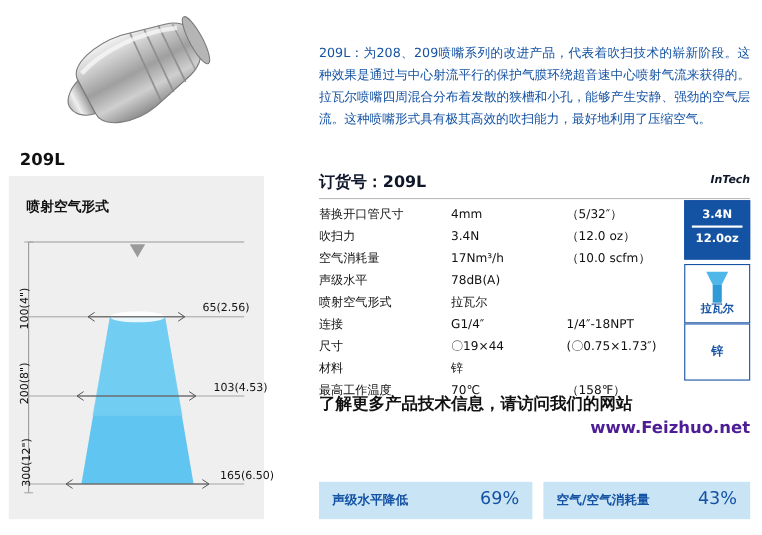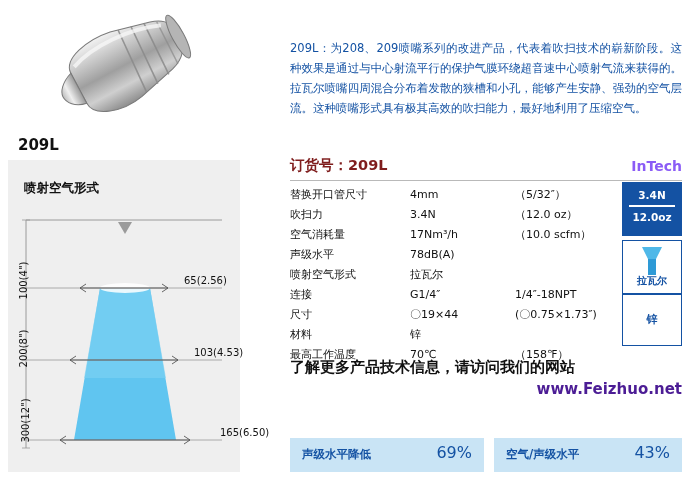--- a/index.html
+++ b/index.html
@@ -38,25 +38,26 @@
     position:absolute;left:290px;top:38px;width:392px;
     font-size:11.5px;line-height:20px;color:#1452a3;
     text-align:justify;
   }
 
   
   .order-row{
     position:absolute;left:290px;top:156px;width:392px;height:24px;
   }
   .order-label{
-    position:absolute;left:0;top:0;font-size:14.5px;font-weight:bold;color:#7f1d1d;
+    position:absolute;left:0;top:0;font-size:14.5px;font-weight:bold;color:#0f172a;
   }
   .brand{
-    position:absolute;right:0;top:2px;font-size:14px;font-weight:bold;color:#8b5cf6;
+    position:absolute;right:0;top:2px;font-size:10px;font-weight:bold;color:#0f172a;
     letter-spacing:0px;
+    font-style:italic;
   }
   .hr-line{
     position:absolute;left:290px;top:180px;width:392px;height:1px;background:#b9b9b9;
   }
 
   
   .spec{
     position:absolute;left:290px;top:184px;width:330px;
     font-size:11px;color:#111;
   }
@@ -186,21 +187,21 @@
       </g>
 
       <g stroke="#9a9a9a" stroke-width="0.8">
         <line x1="14" y1="60" x2="22" y2="60"></line>
         <line x1="14" y1="288" x2="22" y2="288"></line>
       </g>
     </svg>
 
     <div style="position:absolute;left:176px;top:115px;font-size:10px;color:#111;">65(2.56)</div>
     <div style="position:absolute;left:186px;top:187px;font-size:10px;color:#111;">103(4.53)</div>
-    <div style="position:absolute;left:212px;top:267px;font-size:10px;color:#111;">165(6.50)</div>
+    <div style="position:absolute;left:192px;top:267px;font-size:10px;color:#111;">165(6.50)</div>
 
     <div style="position:absolute;left:-14px;top:115px;width:58px;text-align:center;font-size:10px;color:#111;transform:rotate(-90deg);">100(4")</div>
     <div style="position:absolute;left:-14px;top:183px;width:58px;text-align:center;font-size:10px;color:#111;transform:rotate(-90deg);">200(8")</div>
     <div style="position:absolute;left:-12px;top:255px;width:58px;text-align:center;font-size:10px;color:#111;transform:rotate(-90deg);">300(12")</div>
   </div>
 
   <div class="intro">209L：为208、209喷嘴系列的改进产品，代表着吹扫技术的崭新阶段。这种效果是通过与中心射流平行的保护气膜环绕超音速中心喷射气流来获得的。拉瓦尔喷嘴四周混合分布着发散的狭槽和小孔，能够产生安静、强劲的空气层流。这种喷嘴形式具有极其高效的吹扫能力，最好地利用了压缩空气。</div>
 
   <div class="order-row">
     <span class="order-label">订货号：209L</span>
@@ -263,21 +264,21 @@
   <div class="web">
     <div>了解更多产品技术信息，请访问我们的网站</div>
     <div class="url">www.Feizhuo.net</div>
   </div>
 
   <div class="stat left">
     <span class="txt">声级水平降低</span>
     <span class="val">69%</span>
   </div>
   <div class="stat right">
-    <span class="txt">空气/声级水平</span>
+    <span class="txt">空气/空气消耗量</span>
     <span class="val">43%</span>
   </div>
 
   <div class="badge badge1">
     <span class="b-line l1">3.4N</span>
     <span class="arrow"></span>
     <span class="b-line l2">12.0oz</span>
   </div>
 
   <div class="badge badge2">

